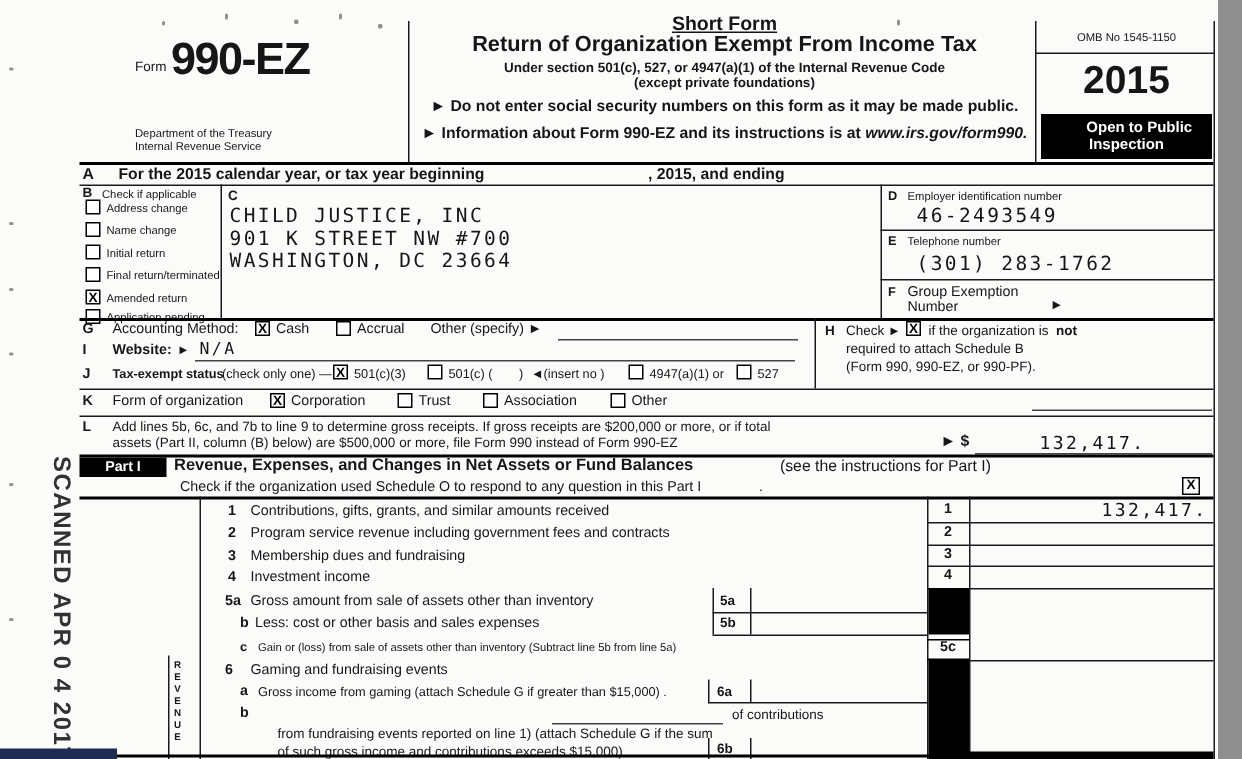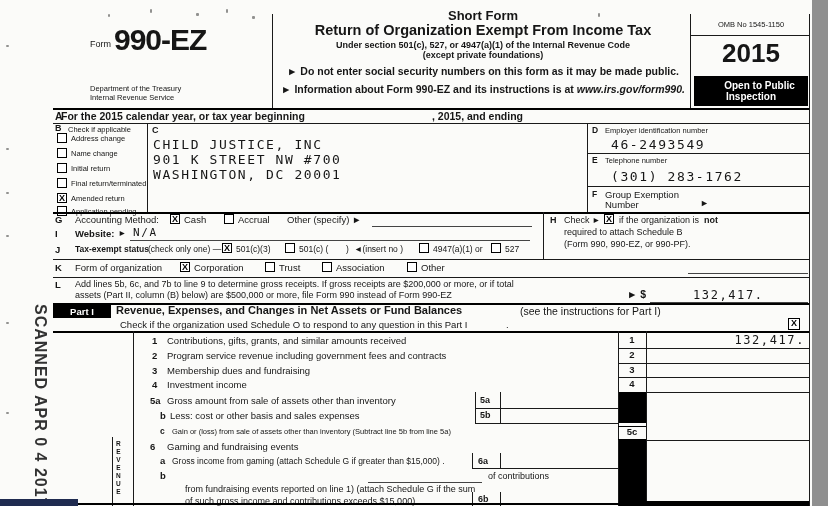--- a/index.html
+++ b/index.html
@@ -49,21 +49,21 @@
     <div class="artifact" style="left:6px;top:235px;width:3px;height:2px;"></div>
     <div class="artifact" style="left:6px;top:322px;width:3px;height:2px;"></div>
     <div class="artifact" style="left:6px;top:412px;width:3px;height:2px;"></div>
 
     <span class="t s9" style="left:90px;top:40px;">Form</span>
     <span class="t b" style="left:114px;top:24px;font-size:30px;letter-spacing:-1px;">990-EZ</span>
     <span class="t s7" style="left:90px;top:85px;">Department of the Treasury</span>
     <span class="t s7" style="left:90px;top:94px;">Internal Revenue Service</span>
     <div class="vl" style="left:272px;top:14px;height:94px;"></div>
 
-    <div class="t b s13 ctr" style="left:280px;top:9px;width:406px;">Short Form</div>
+    <div class="t b s13 ctr" style="left:280px;top:9px;width:406px;text-decoration:underline;">Short Form</div>
     <div class="t b s14 ctr" style="left:280px;top:23px;width:406px;">Return of Organization Exempt From Income Tax</div>
     <div class="t b s9 ctr" style="left:280px;top:41px;width:406px;">Under section 501(c), 527, or 4947(a)(1) of the Internal Revenue Code</div>
     <div class="t b s9 ctr" style="left:280px;top:51px;width:406px;">(except private foundations)</div>
     <div class="t b s10 ctr" style="left:280px;top:66px;width:406px;">► Do not enter social security numbers on this form as it may be made public.</div>
     <div class="t b s10 ctr" style="left:280px;top:84px;width:406px;">
       <span>► Information about Form 990-EZ and its instructions is at</span>
       <span class="i">www.irs.gov/form990.</span>
     </div>
 
     <div class="vl" style="left:690px;top:14px;height:94px;"></div>
@@ -71,21 +71,21 @@
     <div class="hl" style="left:690px;top:35px;width:120px;"></div>
     <div class="t b ctr" style="left:692px;top:40px;width:118px;font-size:26px;">2015</div>
     <div class="blackbox" style="left:694px;top:76px;width:114px;height:30px;">
       <div class="whiteongray b" style="font-size:10px;margin-top:4px;padding-left:17px;">Open to Public</div>
       <div class="whiteongray b" style="font-size:10px;">Inspection</div>
     </div>
     <div class="hl2" style="left:53px;top:108px;width:756px;"></div>
     <div class="vl" style="left:809px;top:14px;height:492px;"></div>
 
     <span class="t b s10" style="left:55px;top:111px;">A</span>
-    <span class="t b s10" style="left:61px;top:111px;">For the 2015 calendar year, or tax year beginning</span>
+    <span class="t b s10" style="left:79px;top:111px;">For the 2015 calendar year, or tax year beginning</span>
     <span class="t b s10" style="left:432px;top:111px;">, 2015, and ending</span>
     <div class="hl" style="left:53px;top:123px;width:756px;"></div>
 
     <span class="t b s9" style="left:55px;top:124px;">B</span>
     <span class="t s7" style="left:68px;top:126px;">Check if applicable</span>
     <span class="cb" style="left:57px;top:133px;"></span>
     <span class="t s7" style="left:71px;top:135px;">Address change</span>
     <span class="cb" style="left:57px;top:148px;"></span>
     <span class="t s7" style="left:71px;top:150px;">Name change</span>
     <span class="cb" style="left:57px;top:163px;"></span>
@@ -94,21 +94,21 @@
     <span class="t s7" style="left:71px;top:180px;">Final return/terminated</span>
     <span class="cb checked" style="left:57px;top:193px;"></span>
     <span class="t s7" style="left:71px;top:195px;">Amended return</span>
     <span class="cb" style="left:57px;top:206px;"></span>
     <span class="t s7" style="left:71px;top:208px;">Application pending</span>
 
     <div class="vl" style="left:147px;top:123px;height:89px;"></div>
     <span class="t b s9" style="left:152px;top:126px;">C</span>
     <span class="t mono s13" style="left:153px;top:138px;">CHILD JUSTICE, INC</span>
     <span class="t mono s13" style="left:153px;top:153px;">901 K STREET NW #700</span>
-    <span class="t mono s13" style="left:153px;top:168px;">WASHINGTON, DC 20001</span>
+    <span class="t mono s13" style="left:153px;top:168px;">WASHINGTON, DC 23664</span>
 
     <div class="vl" style="left:587px;top:123px;height:89px;"></div>
     <span class="t b s8" style="left:592px;top:126px;">D</span>
     <span class="t s7" style="left:605px;top:127px;">Employer identification number</span>
     <span class="t mono s13" style="left:611px;top:138px;">46-2493549</span>
     <div class="hl" style="left:587px;top:153px;width:222px;"></div>
     <span class="t b s8" style="left:592px;top:156px;">E</span>
     <span class="t s7" style="left:605px;top:157px;">Telephone number</span>
     <span class="t mono s13" style="left:611px;top:170px;">(301) 283-1762</span>
     <div class="hl" style="left:587px;top:186px;width:222px;"></div>

